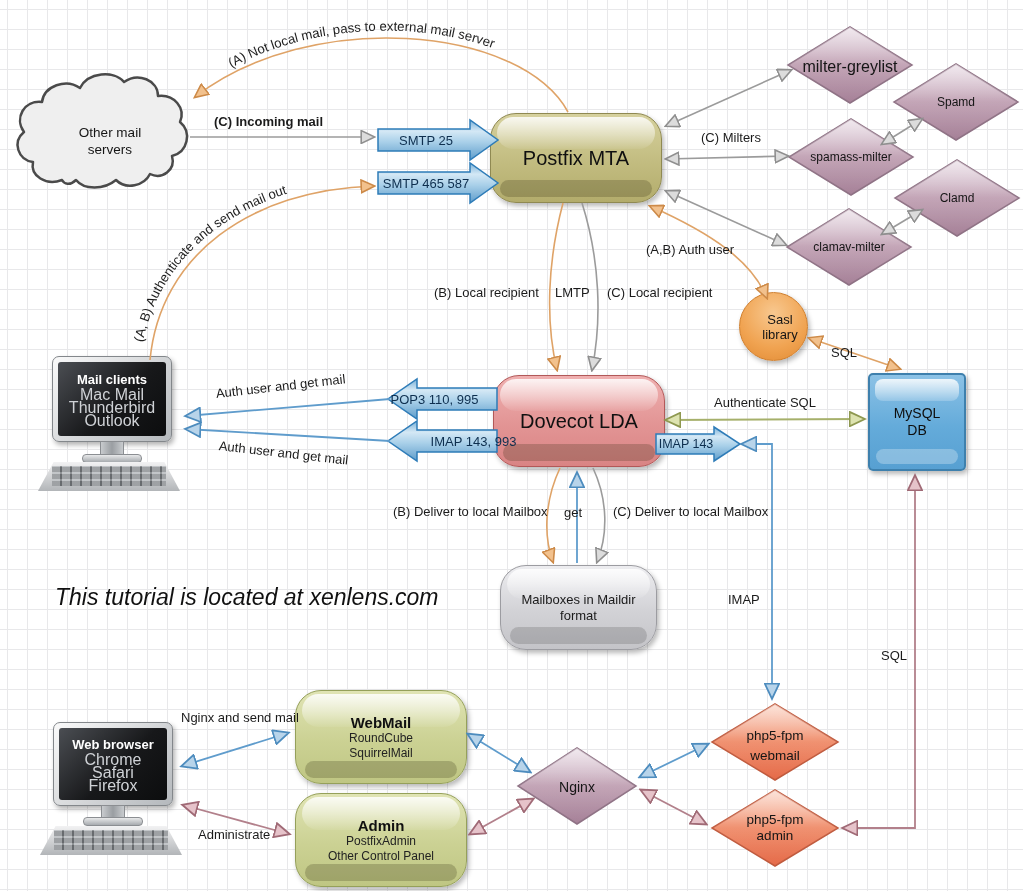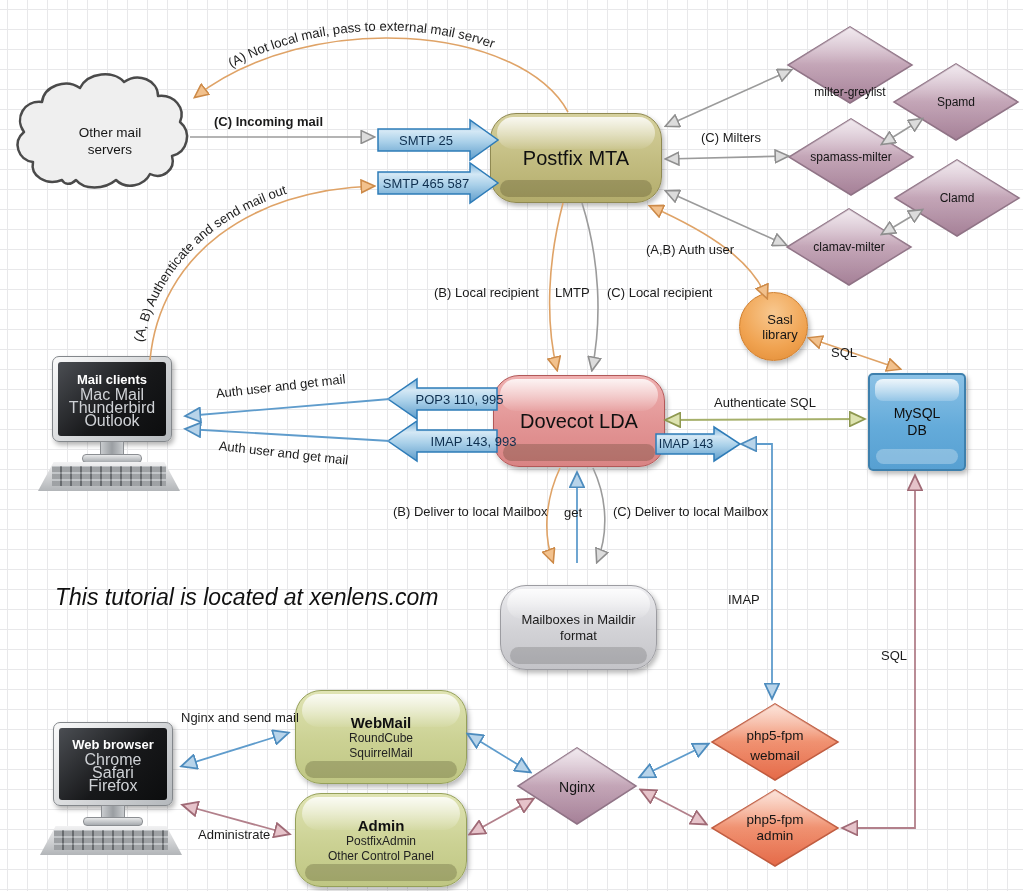--- a/index.html
+++ b/index.html
@@ -21,21 +21,21 @@
   .tube .hi{position:absolute;left:6px;right:6px;top:3px;height:36%;border-radius:18px;
     background:linear-gradient(180deg,rgba(255,255,255,.85),rgba(255,255,255,.06));}
   .tube .band{position:absolute;left:9px;right:9px;bottom:5px;height:17px;border-radius:9px;
     background:rgba(40,35,10,.22);}
   .tube .tt{position:relative;z-index:2;font-size:20px;color:#101010;}
   .tube .bt{position:relative;z-index:2;font-size:15px;font-weight:bold;color:#101010;}
   .tube .it{position:relative;z-index:2;font-size:12px;line-height:15px;color:#222;}
   .postfix{background:linear-gradient(180deg,#d6d19e 0%,#c2bc80 55%,#b3ac6c 100%);border-color:#8f8952;}
   .dovecot{background:linear-gradient(180deg,#efb0b0 0%,#e29494 55%,#d98484 100%);border-color:#b25858;}
   .olivebox{background:linear-gradient(180deg,#e0e4b4 0%,#cbd193 55%,#bfc683 100%);border-color:#95a05a;}
-  .graybox{background:linear-gradient(180deg,#ededf0 0%,#d2d2d6 55%,#c4c4c8 100%);border-color:#9c9ca1;margin-top:20px;}
+  .graybox{background:linear-gradient(180deg,#ededf0 0%,#d2d2d6 55%,#c4c4c8 100%);border-color:#9c9ca1;}
   .graybox .band{background:rgba(0,0,0,.14);}
   .graybox .gt{position:relative;z-index:2;font-size:13px;line-height:16px;color:#1a1a1a;}
   
   .mysql{position:absolute;border-radius:5px;border:2px solid #3e80ad;
     background:linear-gradient(180deg,#8cc2e6 0%,#64abda 55%,#57a0d2 100%);
     box-shadow:2px 3px 5px rgba(0,0,0,.28);display:flex;align-items:center;justify-content:center;}
   .mysql .hi2{position:absolute;left:5px;right:5px;top:4px;height:22px;border-radius:8px;
     background:linear-gradient(180deg,rgba(255,255,255,.85),rgba(255,255,255,.2));}
   .mysql .lo2{position:absolute;left:6px;right:6px;bottom:5px;height:15px;border-radius:8px;
     background:rgba(255,255,255,.28);}
@@ -264,33 +264,33 @@
     <text font-size="13.2" fill="#1e1e1e" font-family="Liberation Sans, sans-serif">
       <textPath href="#tpNotLocal" startOffset="9%">(A) Not local mail, pass to external mail server</textPath>
     </text>
     <text font-size="13.2" fill="#1e1e1e" font-family="Liberation Sans, sans-serif">
       <textPath href="#tpAuthSend" startOffset="6%">(A, B) Authenticate and send mail out</textPath>
     </text>
   </svg>
 
   <div class="ovl" style="left:58px;top:124px;width:104px;font-size:13.5px;line-height:17px;">Other mail servers</div>
 
-  <div class="ovl" style="left:793px;top:58px;width:114px;font-size:12px;margin-top:27px;">milter-greylist</div>
+  <div class="ovl" style="left:793px;top:58px;width:114px;font-size:16px;">milter-greylist</div>
   <div class="ovl" style="left:899px;top:95px;width:114px;font-size:12px;">Spamd</div>
   <div class="ovl" style="left:794px;top:150px;width:114px;font-size:12px;">spamass-milter</div>
   <div class="ovl" style="left:900px;top:191px;width:114px;font-size:12px;">Clamd</div>
   <div class="ovl" style="left:792px;top:240px;width:114px;font-size:12px;">clamav-milter</div>
 
   <div class="ovl" style="left:537px;top:779px;width:80px;font-size:14px;">Nginx</div>
   <div class="ovl" style="left:733px;top:726px;width:84px;font-size:13.5px;line-height:20px;">php5-fpm webmail</div>
   <div class="ovl" style="left:733px;top:812px;width:84px;font-size:13.5px;line-height:16px;">php5-fpm admin</div>
 
   <div class="pa" style="left:380px;top:133px;width:92px;">SMTP 25</div>
   <div class="pa" style="left:378px;top:176px;width:96px;">SMTP 465 587</div>
-  <div class="pa" style="left:412px;top:392px;width:95px;">POP3 110, 995</div>
+  <div class="pa" style="left:387px;top:392px;width:95px;">POP3 110, 995</div>
   <div class="pa" style="left:426px;top:434px;width:95px;">IMAP 143, 993</div>
   <div class="pa" style="left:656px;top:437px;width:60px;font-size:12.5px;">IMAP 143</div>
 
   <div class="lbl" style="left:214px;top:114px;font-weight:bold;">(C) Incoming mail</div>
   <div class="lbl" style="left:701px;top:130px;">(C) Milters</div>
   <div class="lbl" style="left:646px;top:242px;">(A,B) Auth user</div>
   <div class="lbl" style="left:434px;top:285px;">(B) Local recipient</div>
   <div class="lbl" style="left:555px;top:285px;">LMTP</div>
   <div class="lbl" style="left:607px;top:285px;">(C) Local recipient</div>
   <div class="lbl" style="left:831px;top:345px;">SQL</div>

